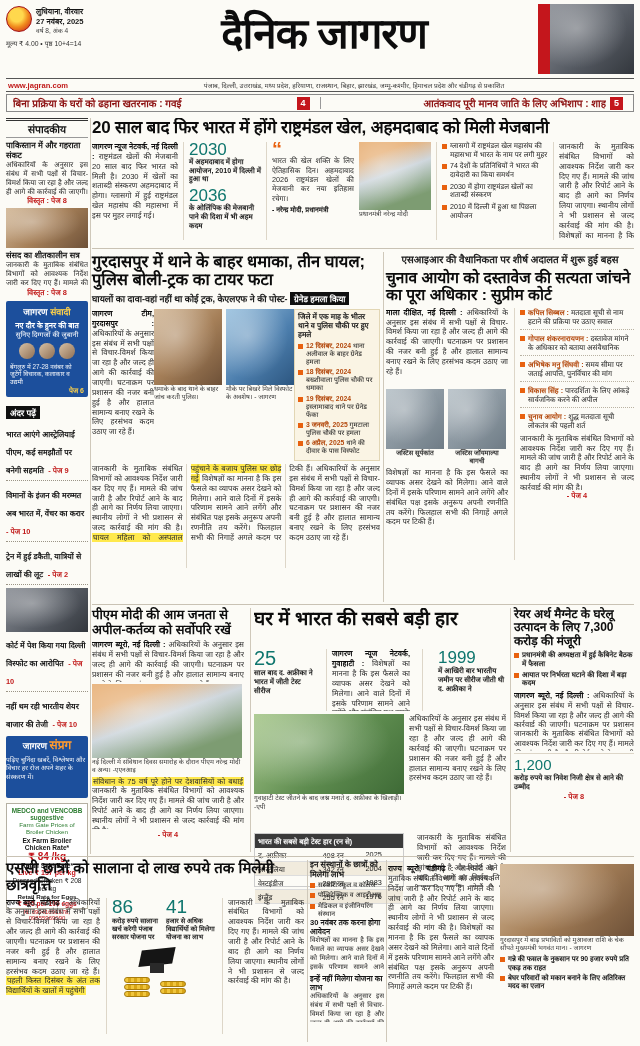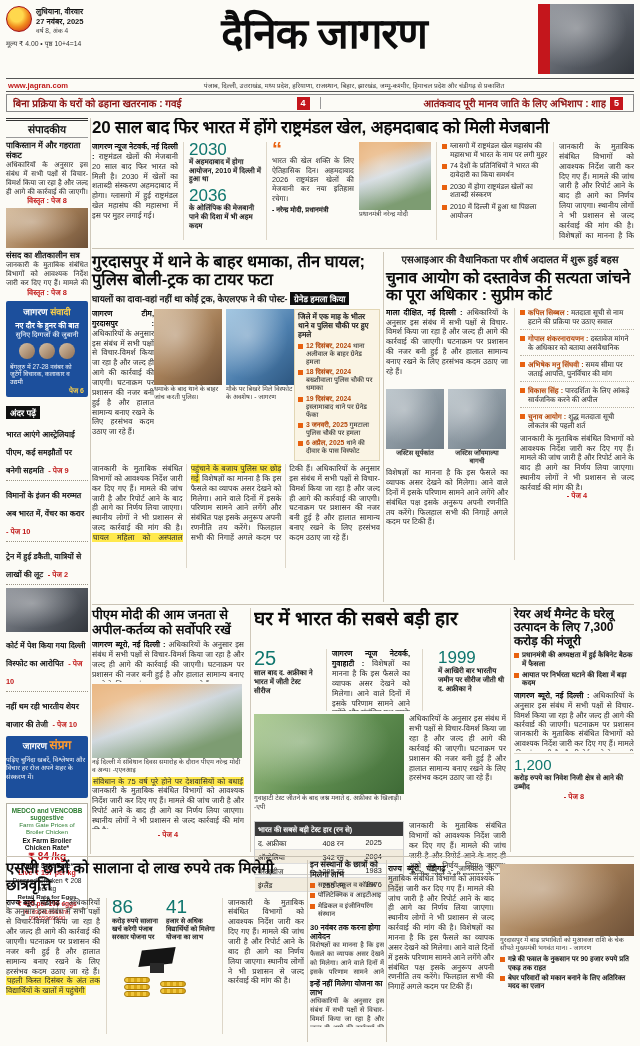--- a/index.html
+++ b/index.html
@@ -341,21 +341,21 @@
         <div class="stattext">में आखिरी बार भारतीय जमीन पर सीरीज जीती थी द. अफ्रीका ने</div>
       </div>
     </div>
     <div style="display:flex;gap:5px;margin-top:3px;height:100px">
       <div style="width:150px">
         <div class="photo p-green" style="width:150px;height:80px"></div>
         <div class="cap">गुवाहाटी टेस्ट जीतने के बाद जश्न मनाते द. अफ्रीका के खिलाड़ी। -एपी</div>
       </div>
       <div class="body" style="flex:1">अधिकारियों के अनुसार इस संबंध में सभी पक्षों से विचार-विमर्श किया जा रहा है और जल्द ही आगे की कार्रवाई की जाएगी। घटनाक्रम पर प्रशासन की नजर बनी हुई है और हालात सामान्य बनाए रखने के लिए हरसंभव कदम उठाए जा रहे हैं।</div>
     </div>
-    <div style="display:flex;gap:5px;margin-top:7px;height:54px">
+    <div style="display:flex;gap:13px;margin-top:19px;height:54px">
       <div class="tbl" style="width:150px;border:1px solid #ccc">
         <div class="tt">भारत की सबसे बड़ी टेस्ट हार (रन से)</div>
         <div class="tr">
             <span>द. अफ्रीका</span>
             <span>408 रन</span>
             <span>2025</span>
           </div>
         <div class="tr">
             <span>ऑस्ट्रेलिया</span>
             <span>342 रन</span>
@@ -442,21 +442,21 @@
         <span style="font-size:6.8px;line-height:1.2">सरकारी स्कूल व कॉलेज</span>
       </div>
     <div class="bl" style="margin-top:2px">
         <span class="sq"></span>
         <span style="font-size:6.8px;line-height:1.2">पॉलिटेक्निक व आइटीआइ</span>
       </div>
     <div class="bl" style="margin-top:2px">
         <span class="sq"></span>
         <span style="font-size:6.8px;line-height:1.2">मेडिकल व इंजीनियरिंग संस्थान</span>
       </div>
-    <div style="font-size:7.6px;font-weight:800;margin-top:5px;line-height:1.2">30 नवंबर तक करना होगा आवेदन</div>
+    <div style="font-size:7.6px;font-weight:800;line-height:1.2">30 नवंबर तक करना होगा आवेदन</div>
     <div class="body" style="height:34px;font-size:6.8px">विशेषज्ञों का मानना है कि इस फैसले का व्यापक असर देखने को मिलेगा। आने वाले दिनों में इसके परिणाम सामने आने लगेंगे और संबंधित पक्ष इसके अनुरूप अपनी रणनीति तय करेंगे। फिलहाल सभी की निगाहें अगले कदम पर टिकी हैं।</div>
     <div style="font-size:7.6px;font-weight:800;margin-top:4px;line-height:1.2">इन्हें नहीं मिलेगा योजना का लाभ</div>
     <div class="body" style="height:30px;font-size:6.8px">अधिकारियों के अनुसार इस संबंध में सभी पक्षों से विचार-विमर्श किया जा रहा है और जल्द ही आगे की कार्रवाई की जाएगी। घटनाक्रम पर प्रशासन की नजर बनी हुई है और हालात सामान्य बनाए रखने के लिए हरसंभव कदम उठाए जा रहे हैं।</div>
   </section>
 
   <section class="abs" style="left:388px;top:860px;width:246px;height:182px">
     <div style="display:flex;gap:6px;margin-top:4px;height:136px">
       <div class="body" style="width:106px">
         <span class="dl">राज्य ब्यूरो, चंडीगढ़ :</span>
         <span>जानकारी के मुताबिक संबंधित विभागों को आवश्यक निर्देश जारी कर दिए गए हैं। मामले की जांच जारी है और रिपोर्ट आने के बाद ही आगे का निर्णय लिया जाएगा। स्थानीय लोगों ने भी प्रशासन से जल्द कार्रवाई की मांग की है।</span>

